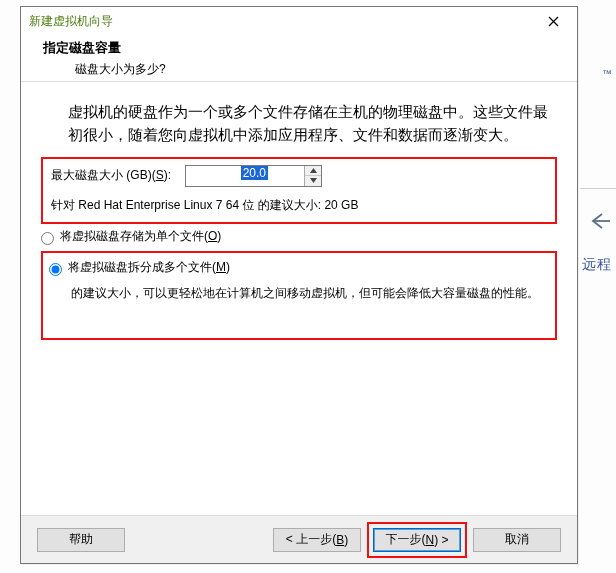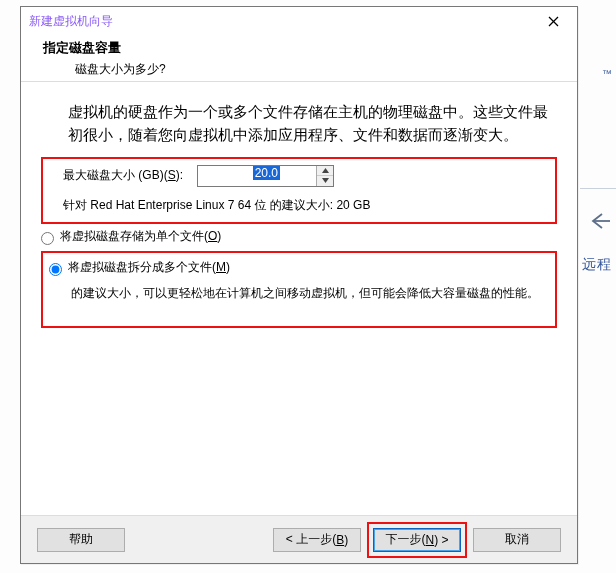--- a/index.html
+++ b/index.html
@@ -23,21 +23,21 @@
     box-shadow: 1px 1px 0 rgba(0,0,0,0.05);
   }
   .titlebar {
     height: 28px;
     display: flex;
     align-items: center;
     justify-content: space-between;
     padding: 0 6px 0 8px;
     background: #fff;
   }
-  .titlebar-text { font-size: 12px; color: #8b5cf6; }
+  .titlebar-text { font-size: 12px; color: #4d7c0f; }
   .close-x {
     width: 36px; height: 20px;
     display: flex; align-items: center; justify-content: center;
     cursor: pointer;
   }
   .close-x svg { width: 11px; height: 11px; stroke: #000; stroke-width: 1.3; }
 
   .header {
     padding: 4px 22px 3px 22px;
     border-bottom: 1px solid #ddd;
@@ -49,21 +49,21 @@
   .body {
     padding: 18px 20px 0 20px;
     position: relative;
     height: 440px;
   }
 
   .intro { font-size: 15px; color: #000; line-height: 1.55; margin-bottom: 10px; margin-left: 27px; }
 
   .red-box {
     border: 2px solid #e11;
-    padding: 6px 8px 8px 20px;
+    padding: 6px 8px 8px 8px;
   }
 
   .size-row {
     display: flex;
     align-items: center;
     margin-bottom: 10px;
   }
   .size-label { font-size: 12px; color: #000; }
   .size-label u { text-decoration: underline; }
   .spin-wrap {
@@ -120,21 +120,21 @@
 
   .split-desc {
     font-size: 12px;
     color: #000;
     line-height: 1.55;
     padding: 2px 4px 0 22px;
   }
 
   .red-box-2 {
     border: 2px solid #e11;
-    padding: 2px 6px 24px 6px;
+    padding: 2px 6px 36px 6px;
   }
 
   .footer {
     position: absolute;
     bottom: 0; left: 0; right: 0;
     height: 48px;
     border-top: 1px solid #ddd;
     background: #f0f0f0;
     display: flex;
     align-items: center;

